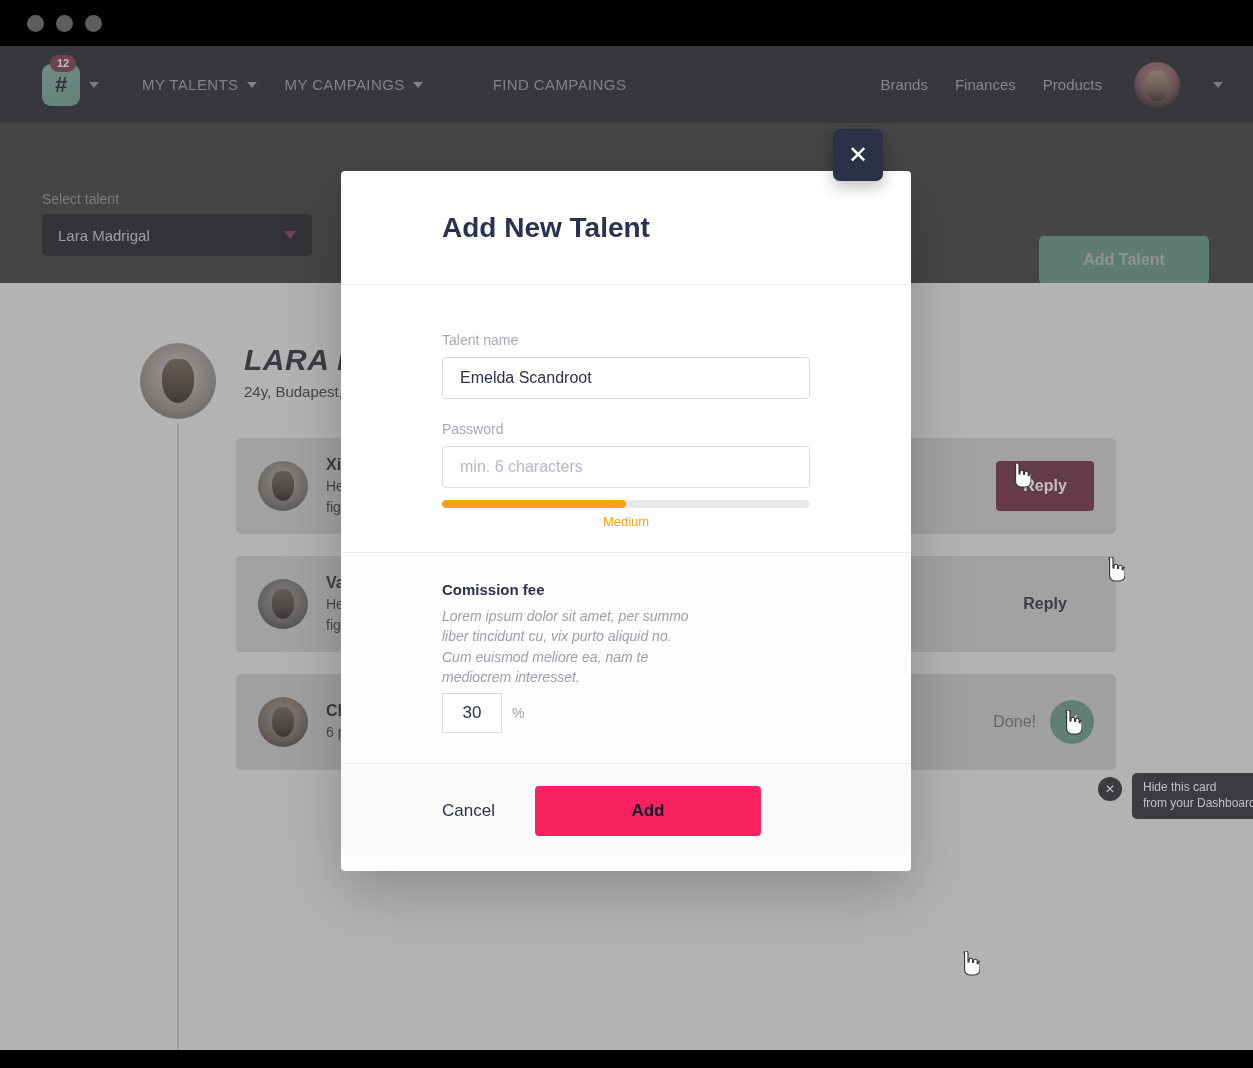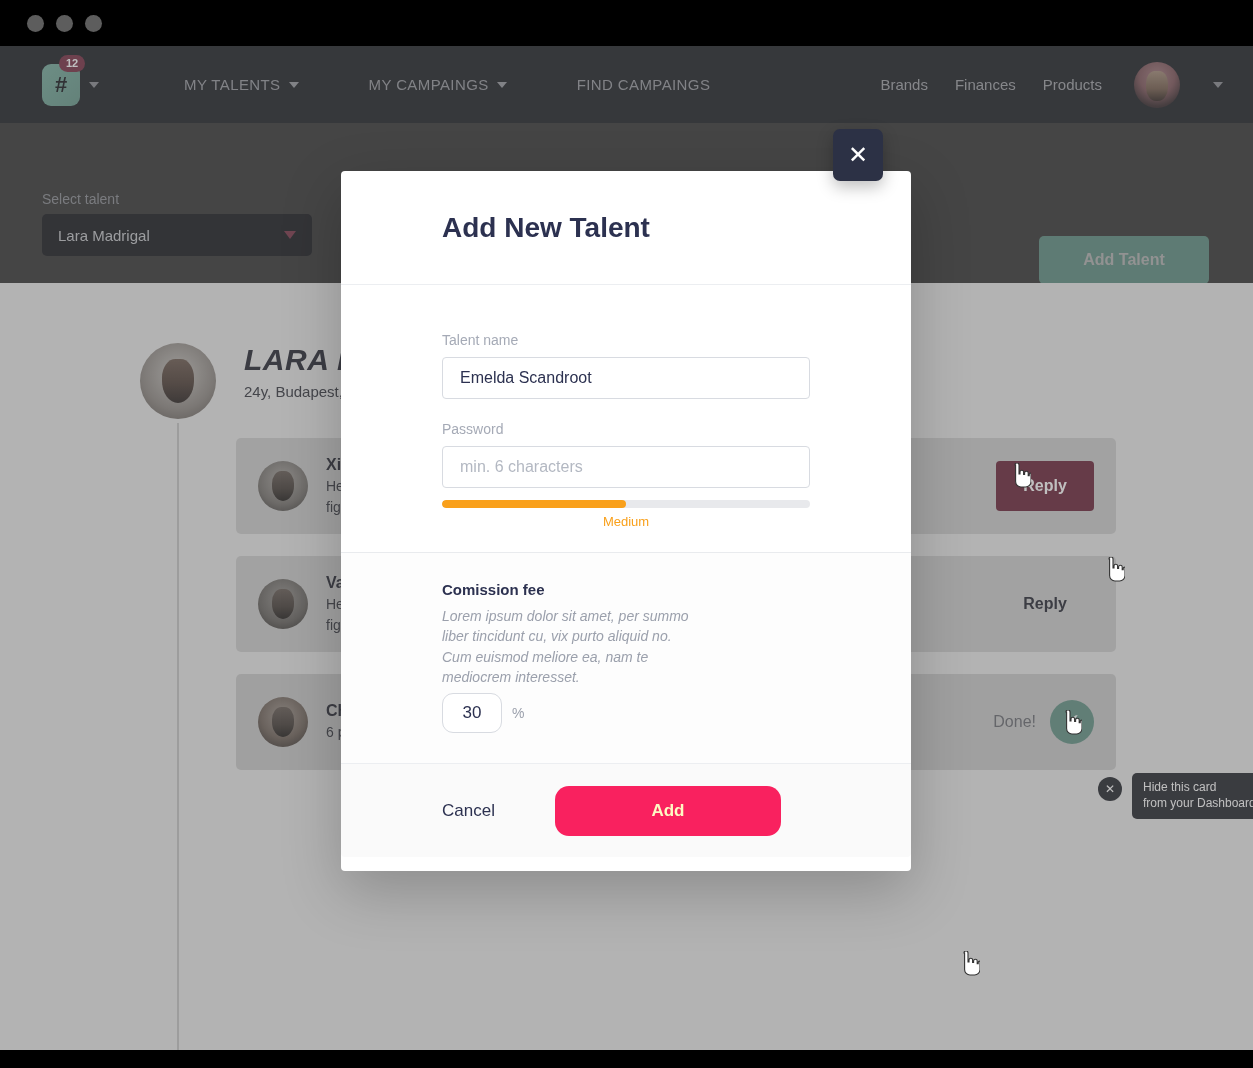--- a/index.html
+++ b/index.html
@@ -47,34 +47,33 @@
     display: flex; align-items: center;
   }
   #logo-wrap { position: relative; margin-left: 42px; display: flex; align-items: center; }
   #logo {
     width: 38px; height: 42px; border-radius: 9px;
     background: linear-gradient(135deg, #3fc5a0 0%, #35b08f 100%);
     display: flex; align-items: center; justify-content: center;
     color: #1d2330; font-size: 22px; font-weight: 700;
   }
   #logo-badge {
-    position: absolute; top: -9px; left: 17px;
+    position: absolute; top: -9px; left: 8px;
     background: #d81f54; color: #fff;
     font-size: 11px; font-weight: 700;
     border-radius: 11px; padding: 2px 7px; line-height: 1.2;
   }
   .caret { width: 0; height: 0; border-left: 5px solid transparent;
            border-right: 5px solid transparent; border-top: 6px solid #8d93a3; }
   #logo-caret { margin-left: 9px; }
   #nav-main { display: flex; align-items: center; margin-left: 43px; gap: 28px; }
   .nav-link {
     color: #9aa0b0; font-size: 15px; letter-spacing: .4px;
     text-transform: uppercase; display: flex; align-items: center; gap: 8px;
     cursor: pointer;
-    margin-left: 42px;
   }
   .nav-link .caret { border-top-color: #9aa0b0; }
   #nav-find { margin-left: 42px; }
   #nav-right { margin-left: auto; margin-right: 30px; display: flex; align-items: center; gap: 27px; }
   .nav-right-link { color: #a2a7b5; font-size: 15px; cursor: pointer; }
   #avatar-nav {
     width: 46px; height: 46px; border-radius: 50%;
     background: radial-gradient(circle at 50% 32%, #d9727f 0%, #b8505f 45%, #55323a 75%, #2a2730 100%);
     position: relative; overflow: hidden; margin-left: 5px;
   }
@@ -230,40 +229,39 @@
   #commission {
     margin-top: 23px; border-top: 1px solid #e9ebee;
     padding: 28px 101px 30px 101px; background: #fdfdfd;
     display: flex; align-items: flex-start; flex-direction: column;
   }
   #commission-left { flex: 1; max-width: 250px; }
   #commission-title { color: #2c3150; font-size: 15px; font-weight: 700; margin-bottom: 8px; }
   #commission-desc { color: #9ba0ac; font-size: 14px; line-height: 1.45; font-style: italic; }
   #commission-right { display: flex; align-items: center; gap: 10px; margin-top: 6px; }
   #commission-input {
-    width: 60px; height: 40px; border: 1px solid #d8dbe1; border-radius: 11px;
+    width: 60px; height: 40px; border: 1px solid #d8dbe1; border-radius: 0;
     text-align: center; font-size: 17px; color: #2c3150;
     font-family: "Liberation Sans", sans-serif; outline: none; background: #fff;
   }
   #commission-percent { color: #9ba0ac; font-size: 14px; }
   #modal-footer {
     border-top: 1px solid #eceef1; background: #fafafa;
     height: 94px; display: flex; align-items: center; padding-left: 101px; gap: 40px;
     border-radius: 0 0 4px 4px;
   }
   #cancel-button {
     background: transparent; border: 0; cursor: pointer;
     color: #2c3150; font-size: 17px;
     font-family: "Liberation Sans", sans-serif;
   }
   #add-button {
-    width: 226px; height: 50px; border-radius: 14px; border: 0; cursor: pointer;
-    background: #f9215f; color: #fef9c3; font-size: 17px; font-weight: 700;
+    width: 226px; height: 50px; border-radius: 4px; border: 0; cursor: pointer;
+    background: #f9215f; color: #0f172a; font-size: 17px; font-weight: 700;
     font-family: "Liberation Sans", sans-serif;
-    margin-left: 20px;
   }
 
   
   .cursor { position: absolute; width: 22px; height: 26px; pointer-events: none; z-index: 60; }
 </style>
 </head>
 <body>
 
 <div id="window">
 

